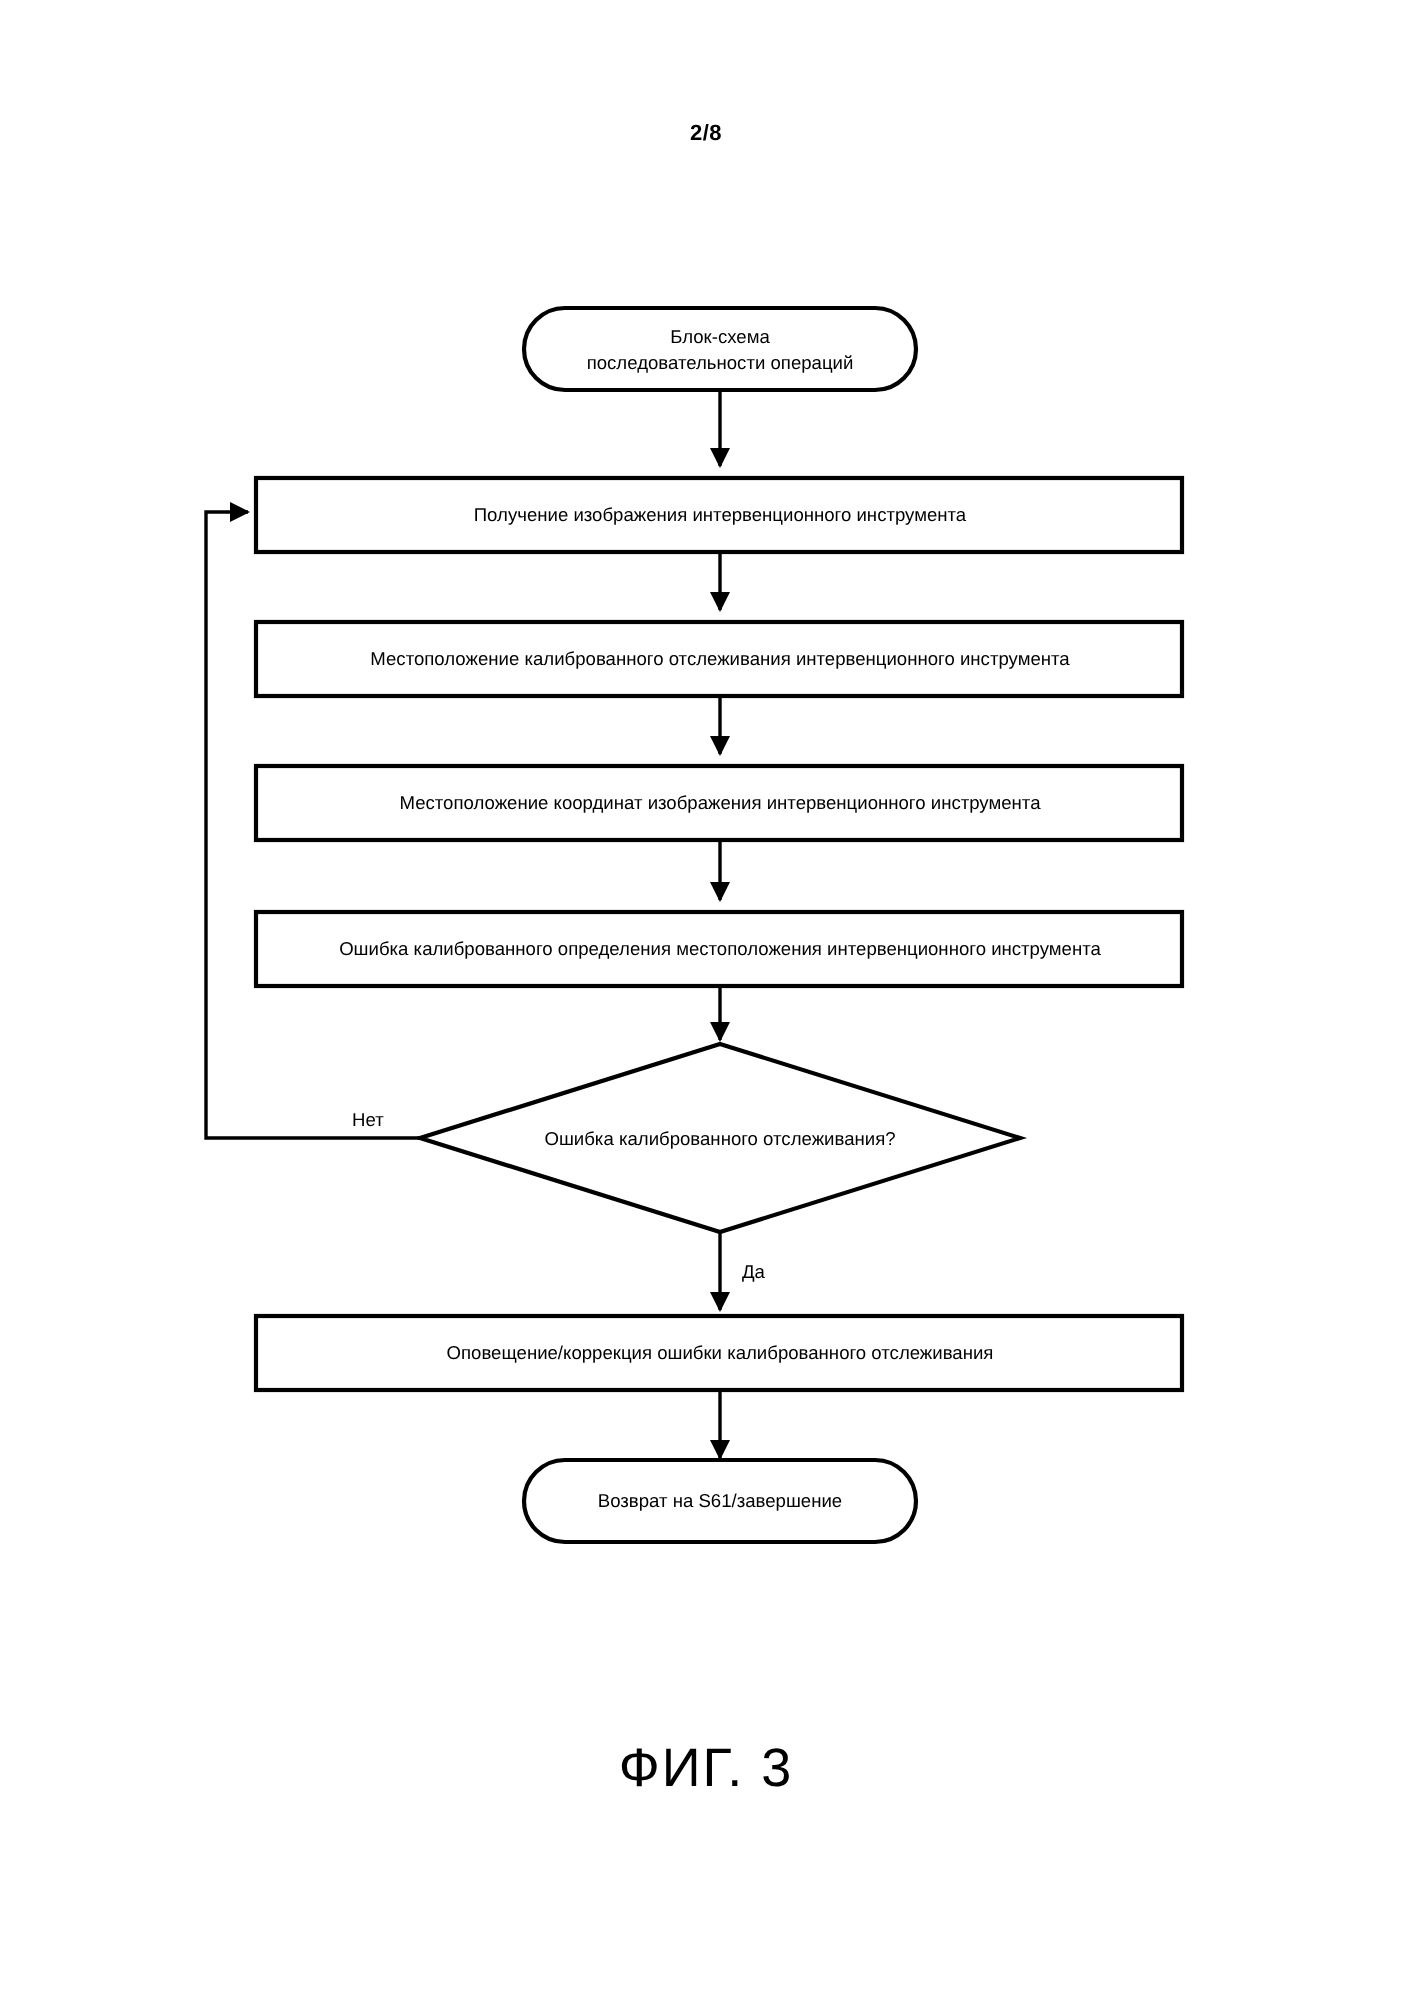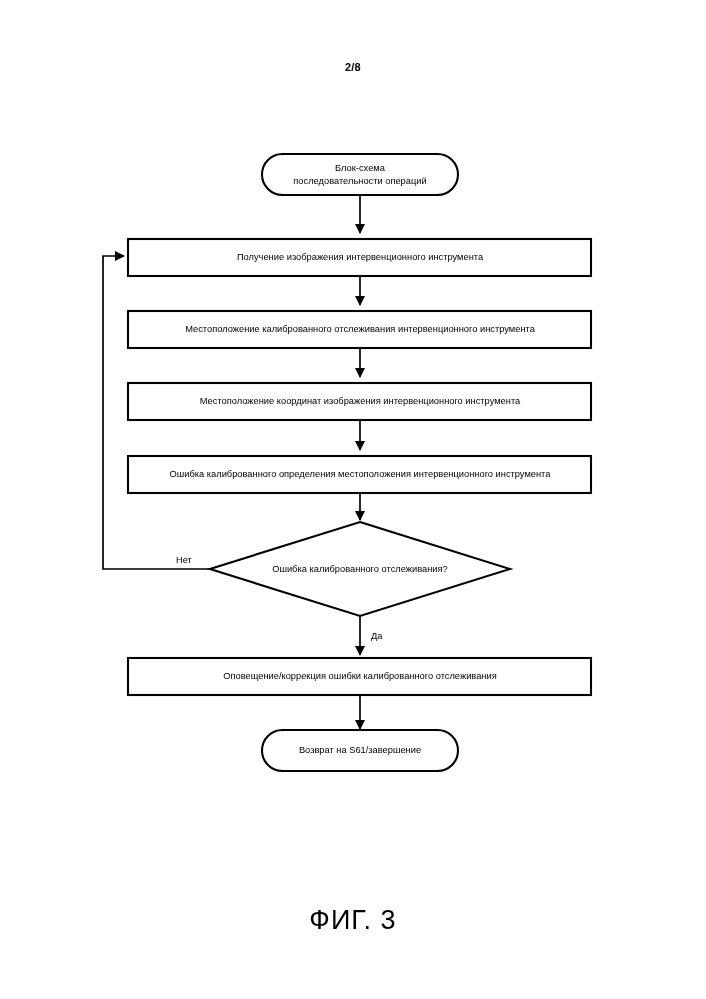--- a/index.html
+++ b/index.html
@@ -29,21 +29,20 @@
     letter-spacing: 0.2px;
   }
   #figure-caption {
     position: absolute;
     top: 869px;
     left: 0;
     width: 706px;
     text-align: center;
     font-size: 27px;
     letter-spacing: 1px;
-    margin-top: 36px;
   }
   #flowchart-svg {
     position: absolute;
     top: 0;
     left: 0;
   }
   .node-label {
     font-family: "Liberation Sans", sans-serif;
     font-size: 9.3px;
     fill: #000000;

